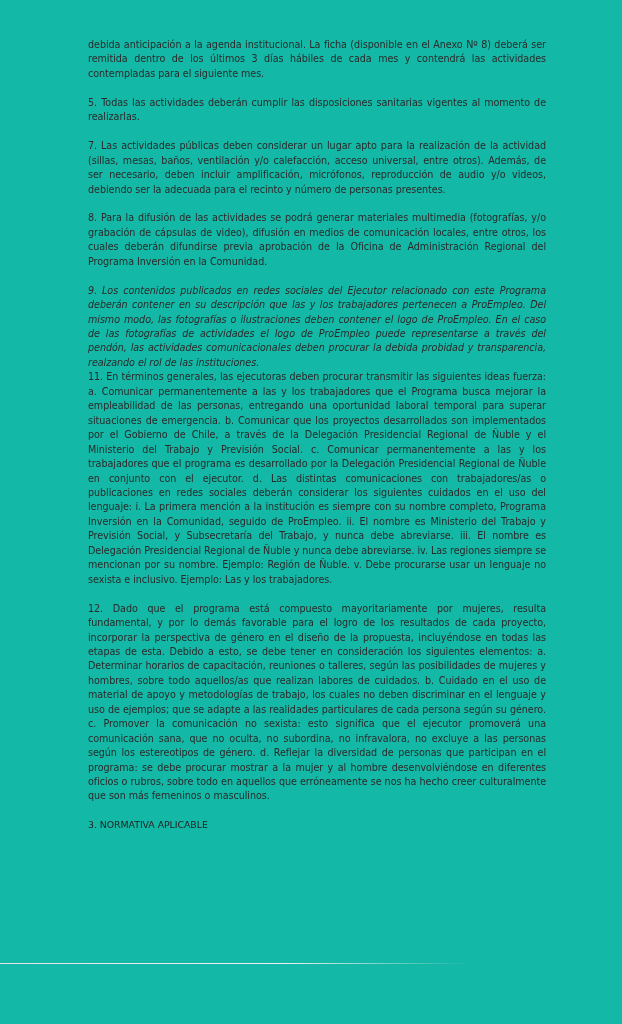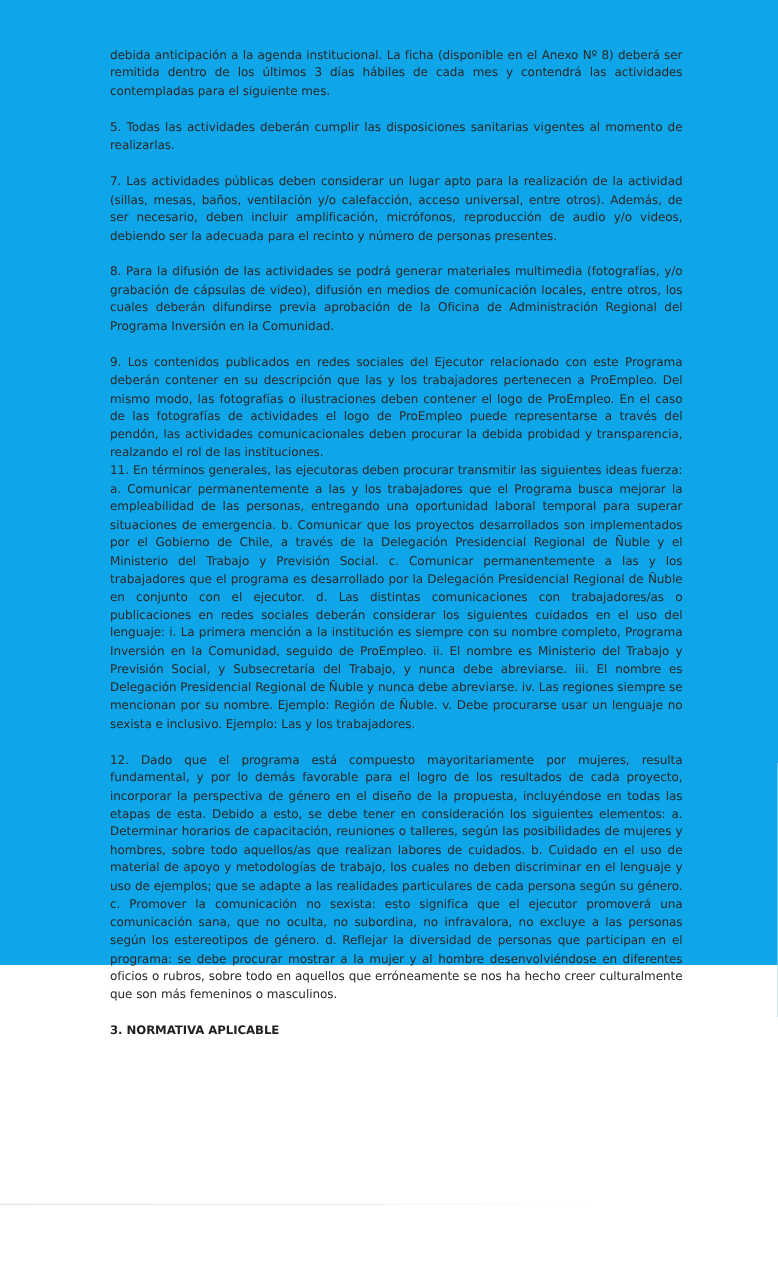--- a/index.html
+++ b/index.html
@@ -10,44 +10,45 @@
   body {
     width: 622px;
     height: 1024px;
     overflow: hidden;
     position: relative;
   }
   .page {
     position: absolute;
     left: 0; top: 0;
     width: 622px;
-    height: 772px;
-    background: #0ea5e9;
+    height: 1024px;
+    background: #14b8a6;
   }
   .content {
     position: absolute;
     left: 88px;
     top: 38px;
     width: 458px;
     font-family: "DejaVu Sans", sans-serif;
     font-size: 9.6px;
     line-height: 14.45px;
     color: #2a2a2a;
     letter-spacing: -0.05px;
   }
   .para {
     margin: 0 0 14.45px 0;
     text-align: justify;
     text-align-last: left;
   }
   .para.tight {
     margin-bottom: 0;
+    font-style: italic;
   }
   .heading {
-    font-weight: bold;
+    font-weight: normal;
     font-size: 9.4px;
     color: #1f1f1f;
   }
   .scan-line {
     position: absolute;
     left: 0;
     top: 963px;
     width: 470px;
     height: 1px;
     background: linear-gradient(to right, #e4e4e4, #f0f0f0 60%, rgba(255,255,255,0));

